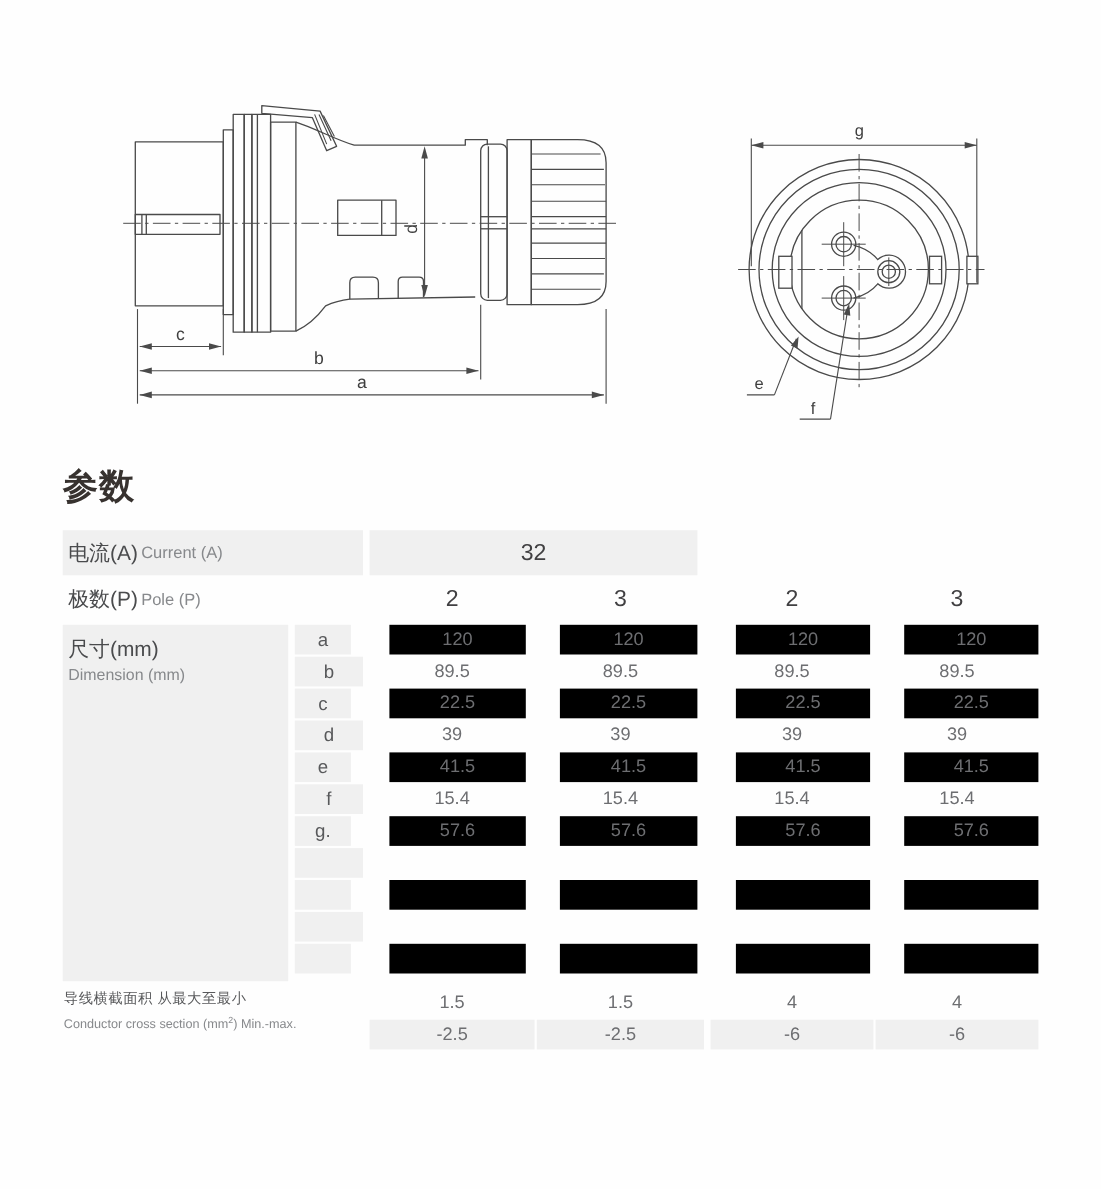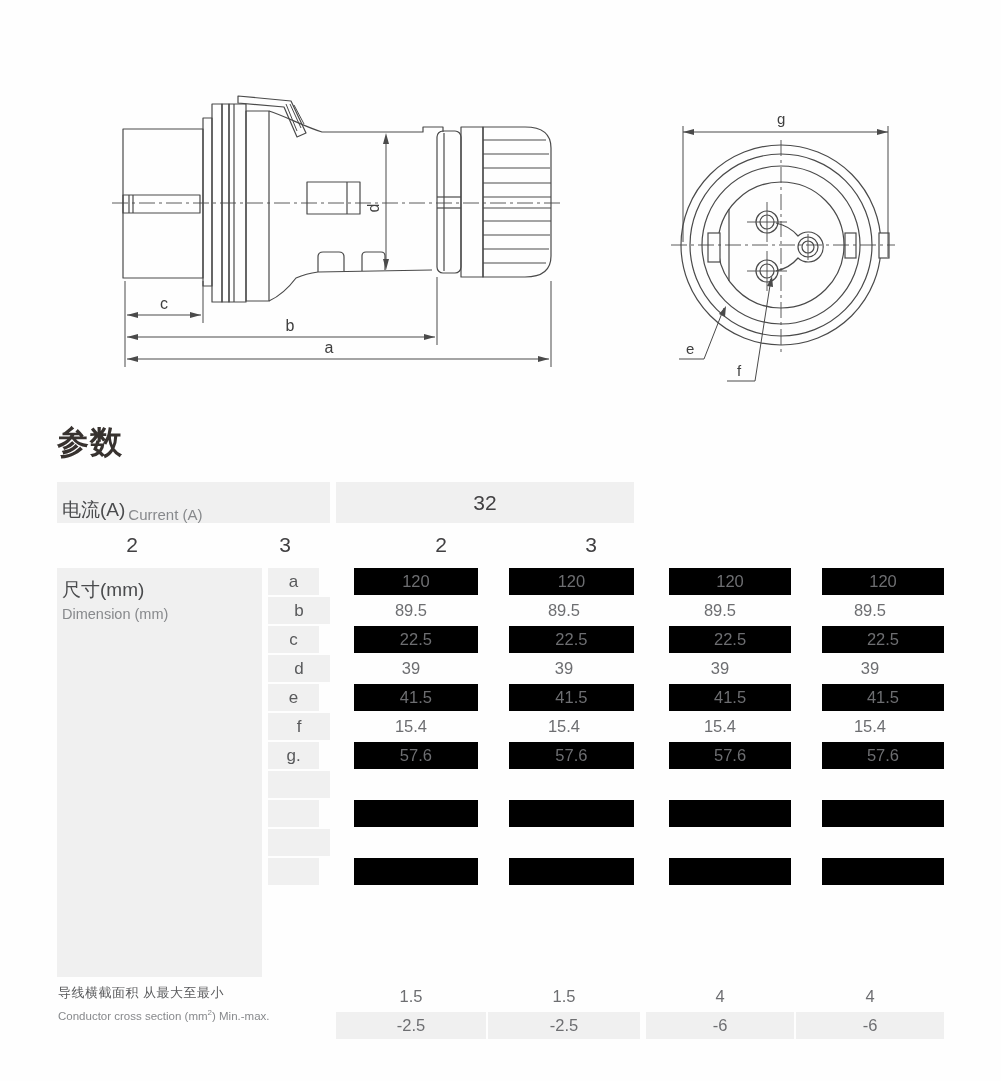--- a/index.html
+++ b/index.html
@@ -17,31 +17,31 @@
     font-size:32px;font-weight:bold;color:#37322f;letter-spacing:1px;
   }
   .ptable{position:absolute;left:57px;top:482px;width:887px;}
   .trow{display:flex;margin-bottom:2px;}
   .cell{display:flex;align-items:center;justify-content:center;box-sizing:border-box;}
   .shade{background:#f0f0f0;}
   .rh1{height:41px;}
   .rh2{height:40px;margin-bottom:3px;}
   .dr .cell{height:27px;}
   .dr{margin-bottom:2px;}
-  .headlabel{width:273px;margin-right:6px;justify-content:flex-start;padding-left:5px;align-items:flex-end;}
+  .headlabel{width:273px;margin-right:6px;justify-content:flex-start;padding-left:5px;}
   .span16{width:304px;margin-right:6px;}
   .span32{width:298px;}
   .col1{width:150px;margin-right:2px;}
   .col2{width:152px;margin-right:6px;}
   .col3{width:148px;margin-right:2px;}
   .col4{width:148px;}
   .letter{width:62px;margin-right:6px;background:#f0f0f0;font-size:17px;color:#58595b;}
   .dims{display:flex;}
   .dimlabel{
-    width:205px;margin-right:6px;background:#f0f0f0;height:409px;
+    width:205px;margin-right:6px;background:#f0f0f0;height:324px;
     box-sizing:border-box;padding:9px 0 0 5px;
   }
   .dimrows{width:676px;}
   .zh{font-size:19px;color:#4a4b4d;}
   .en{font-size:15px;color:#87898c;margin-left:3px;}
   .dimlabel .en{margin-left:0;margin-top:3px;font-size:14.5px;}
   .num-big{font-size:21px;color:#414042;}
   .val{font-size:16.5px;color:#6d6e71;}
   .dr.rs .val{background:#000000;margin-left:29px;}
   .cond{display:flex;margin-top:6px;}
@@ -190,20 +190,24 @@
 
     <div class="trow rh1">
       <div class="cell headlabel shade">
         <span class="zh">电流(A)</span>
         <span class="en">Current (A)</span>
       </div>
       <div class="cell span32 shade num-big">32</div>
     </div>
 
     <div class="trow rh2">
+      <div class="cell headlabel">
+        <span class="zh">极数(P)</span>
+        <span class="en">Pole (P)</span>
+      </div>
       <div class="cell col1 num-big">2</div>
       <div class="cell col2 num-big">3</div>
       <div class="cell col3 num-big">2</div>
       <div class="cell col4 num-big">3</div>
     </div>
 
     <div class="dims">
       <div class="dimlabel">
         <div class="zh">尺寸(mm)</div>
         <div class="en">Dimension (mm)</div>

